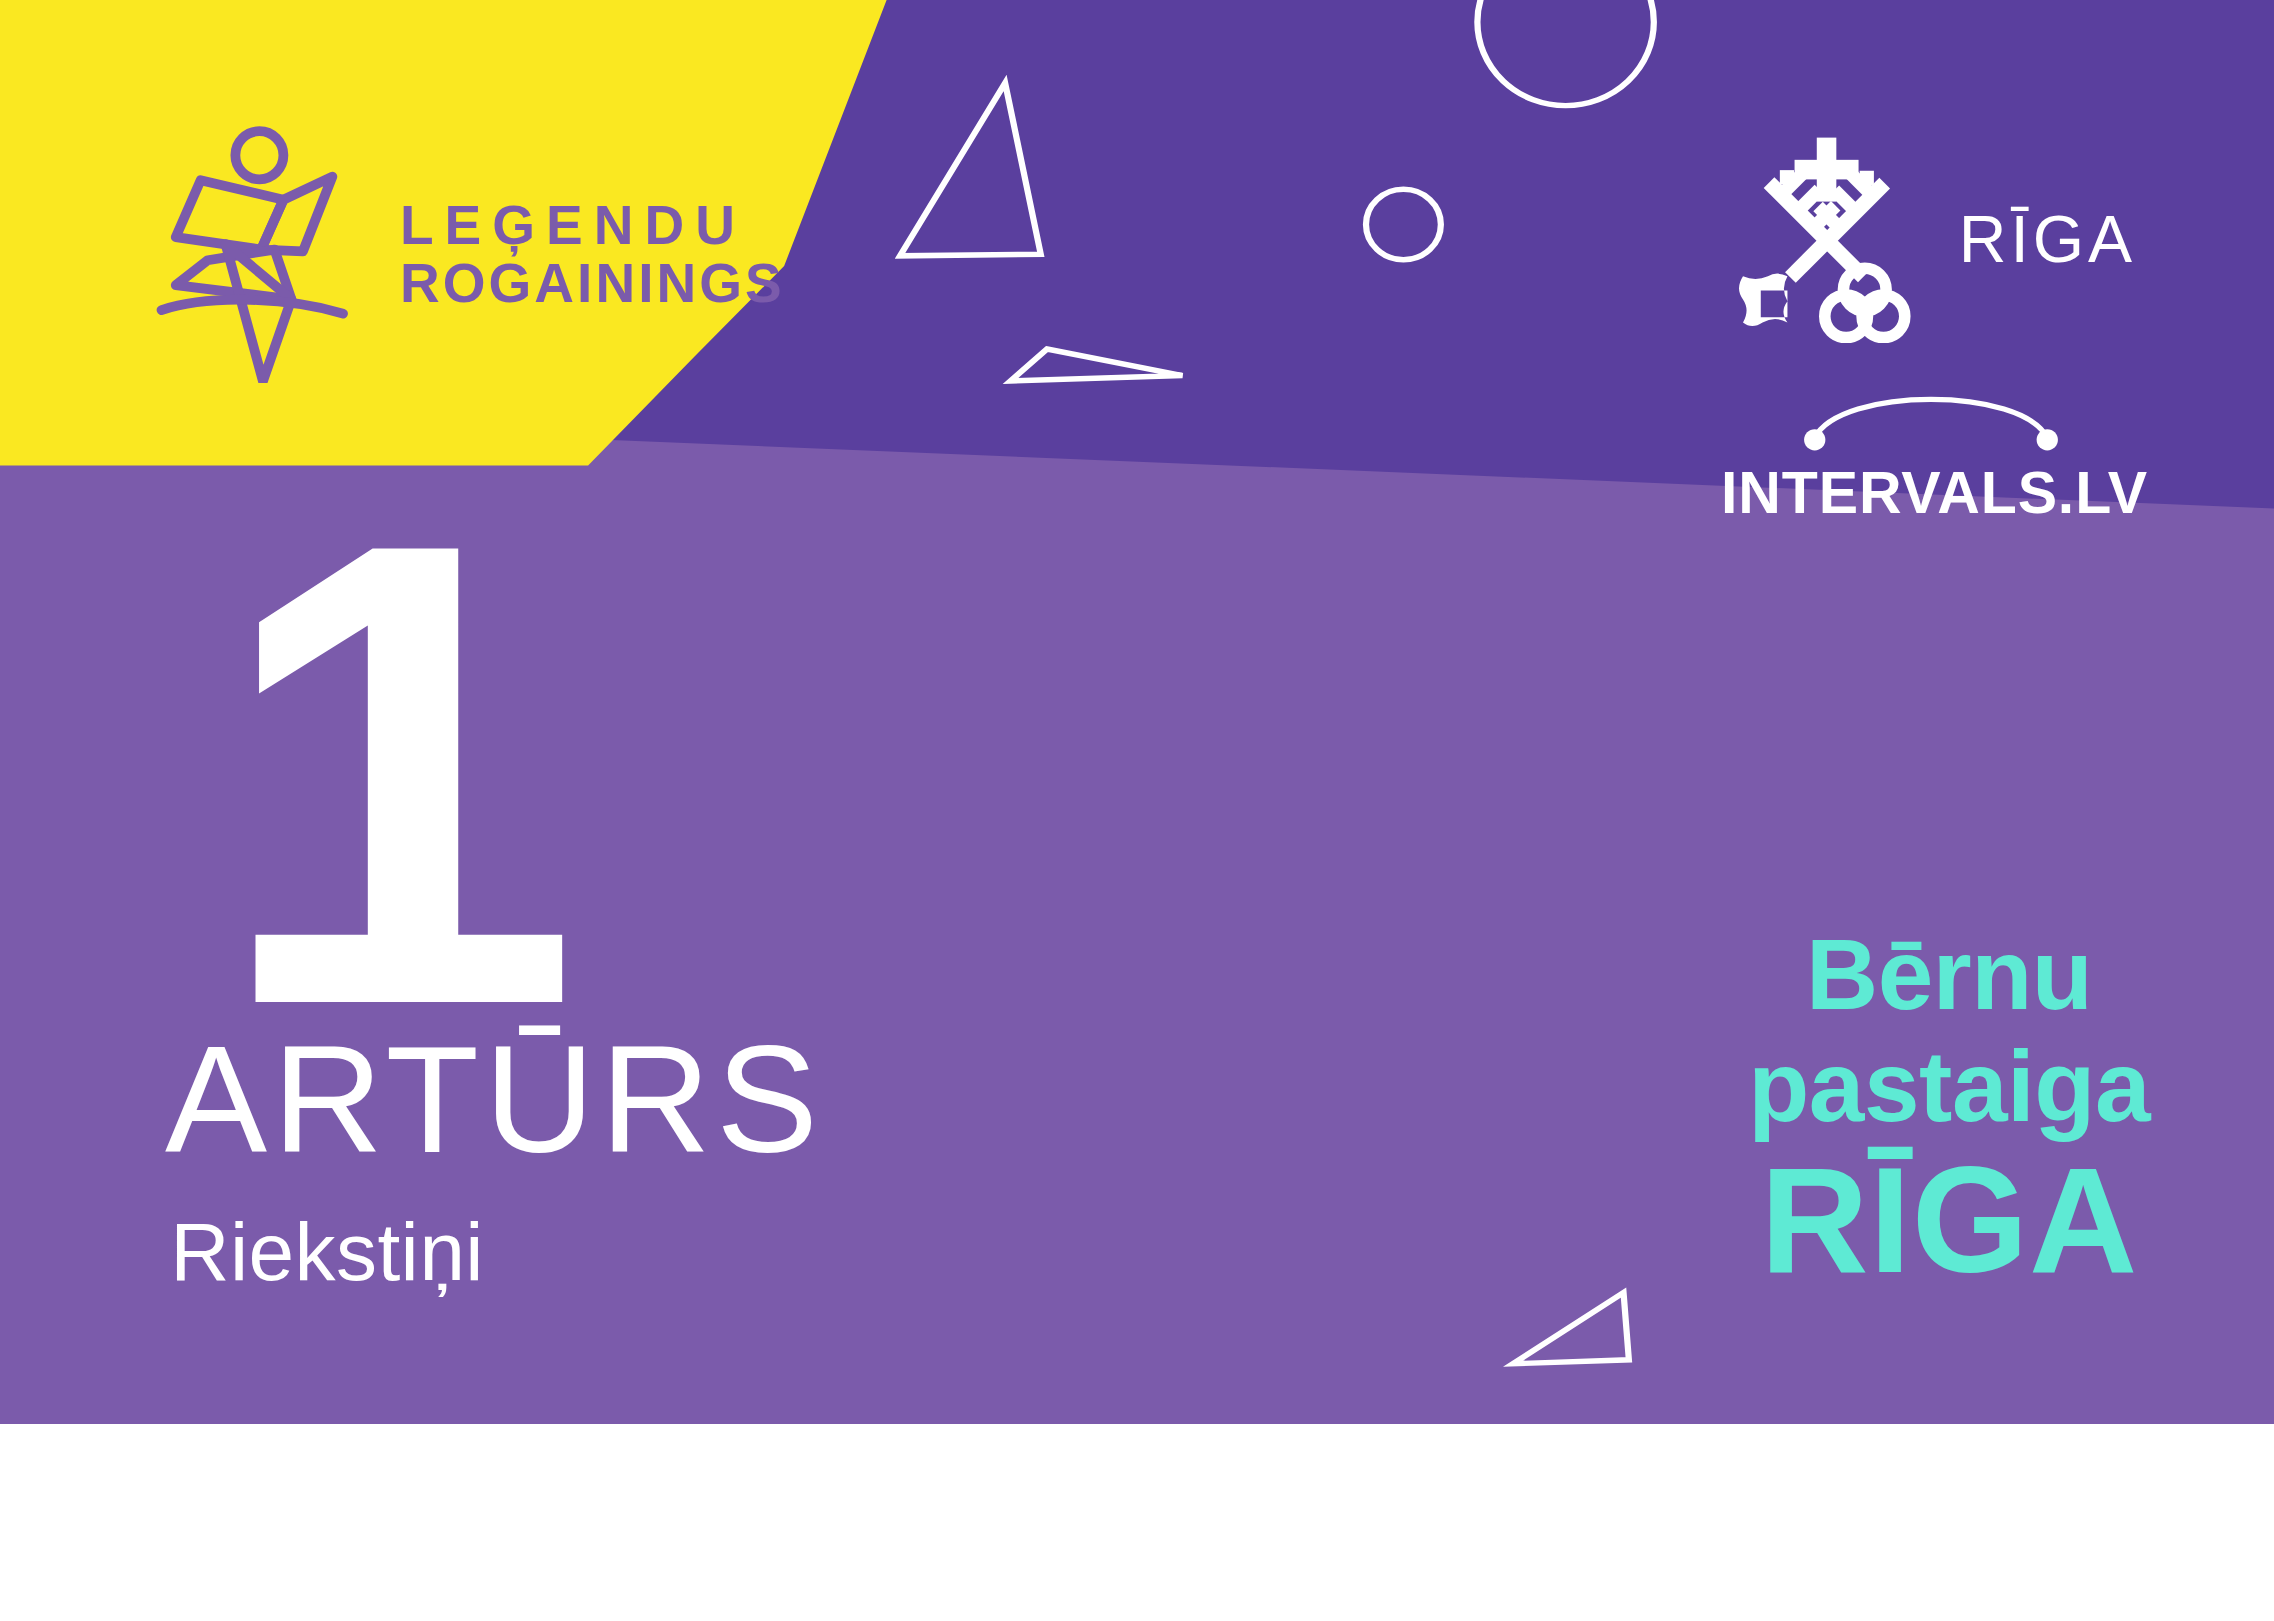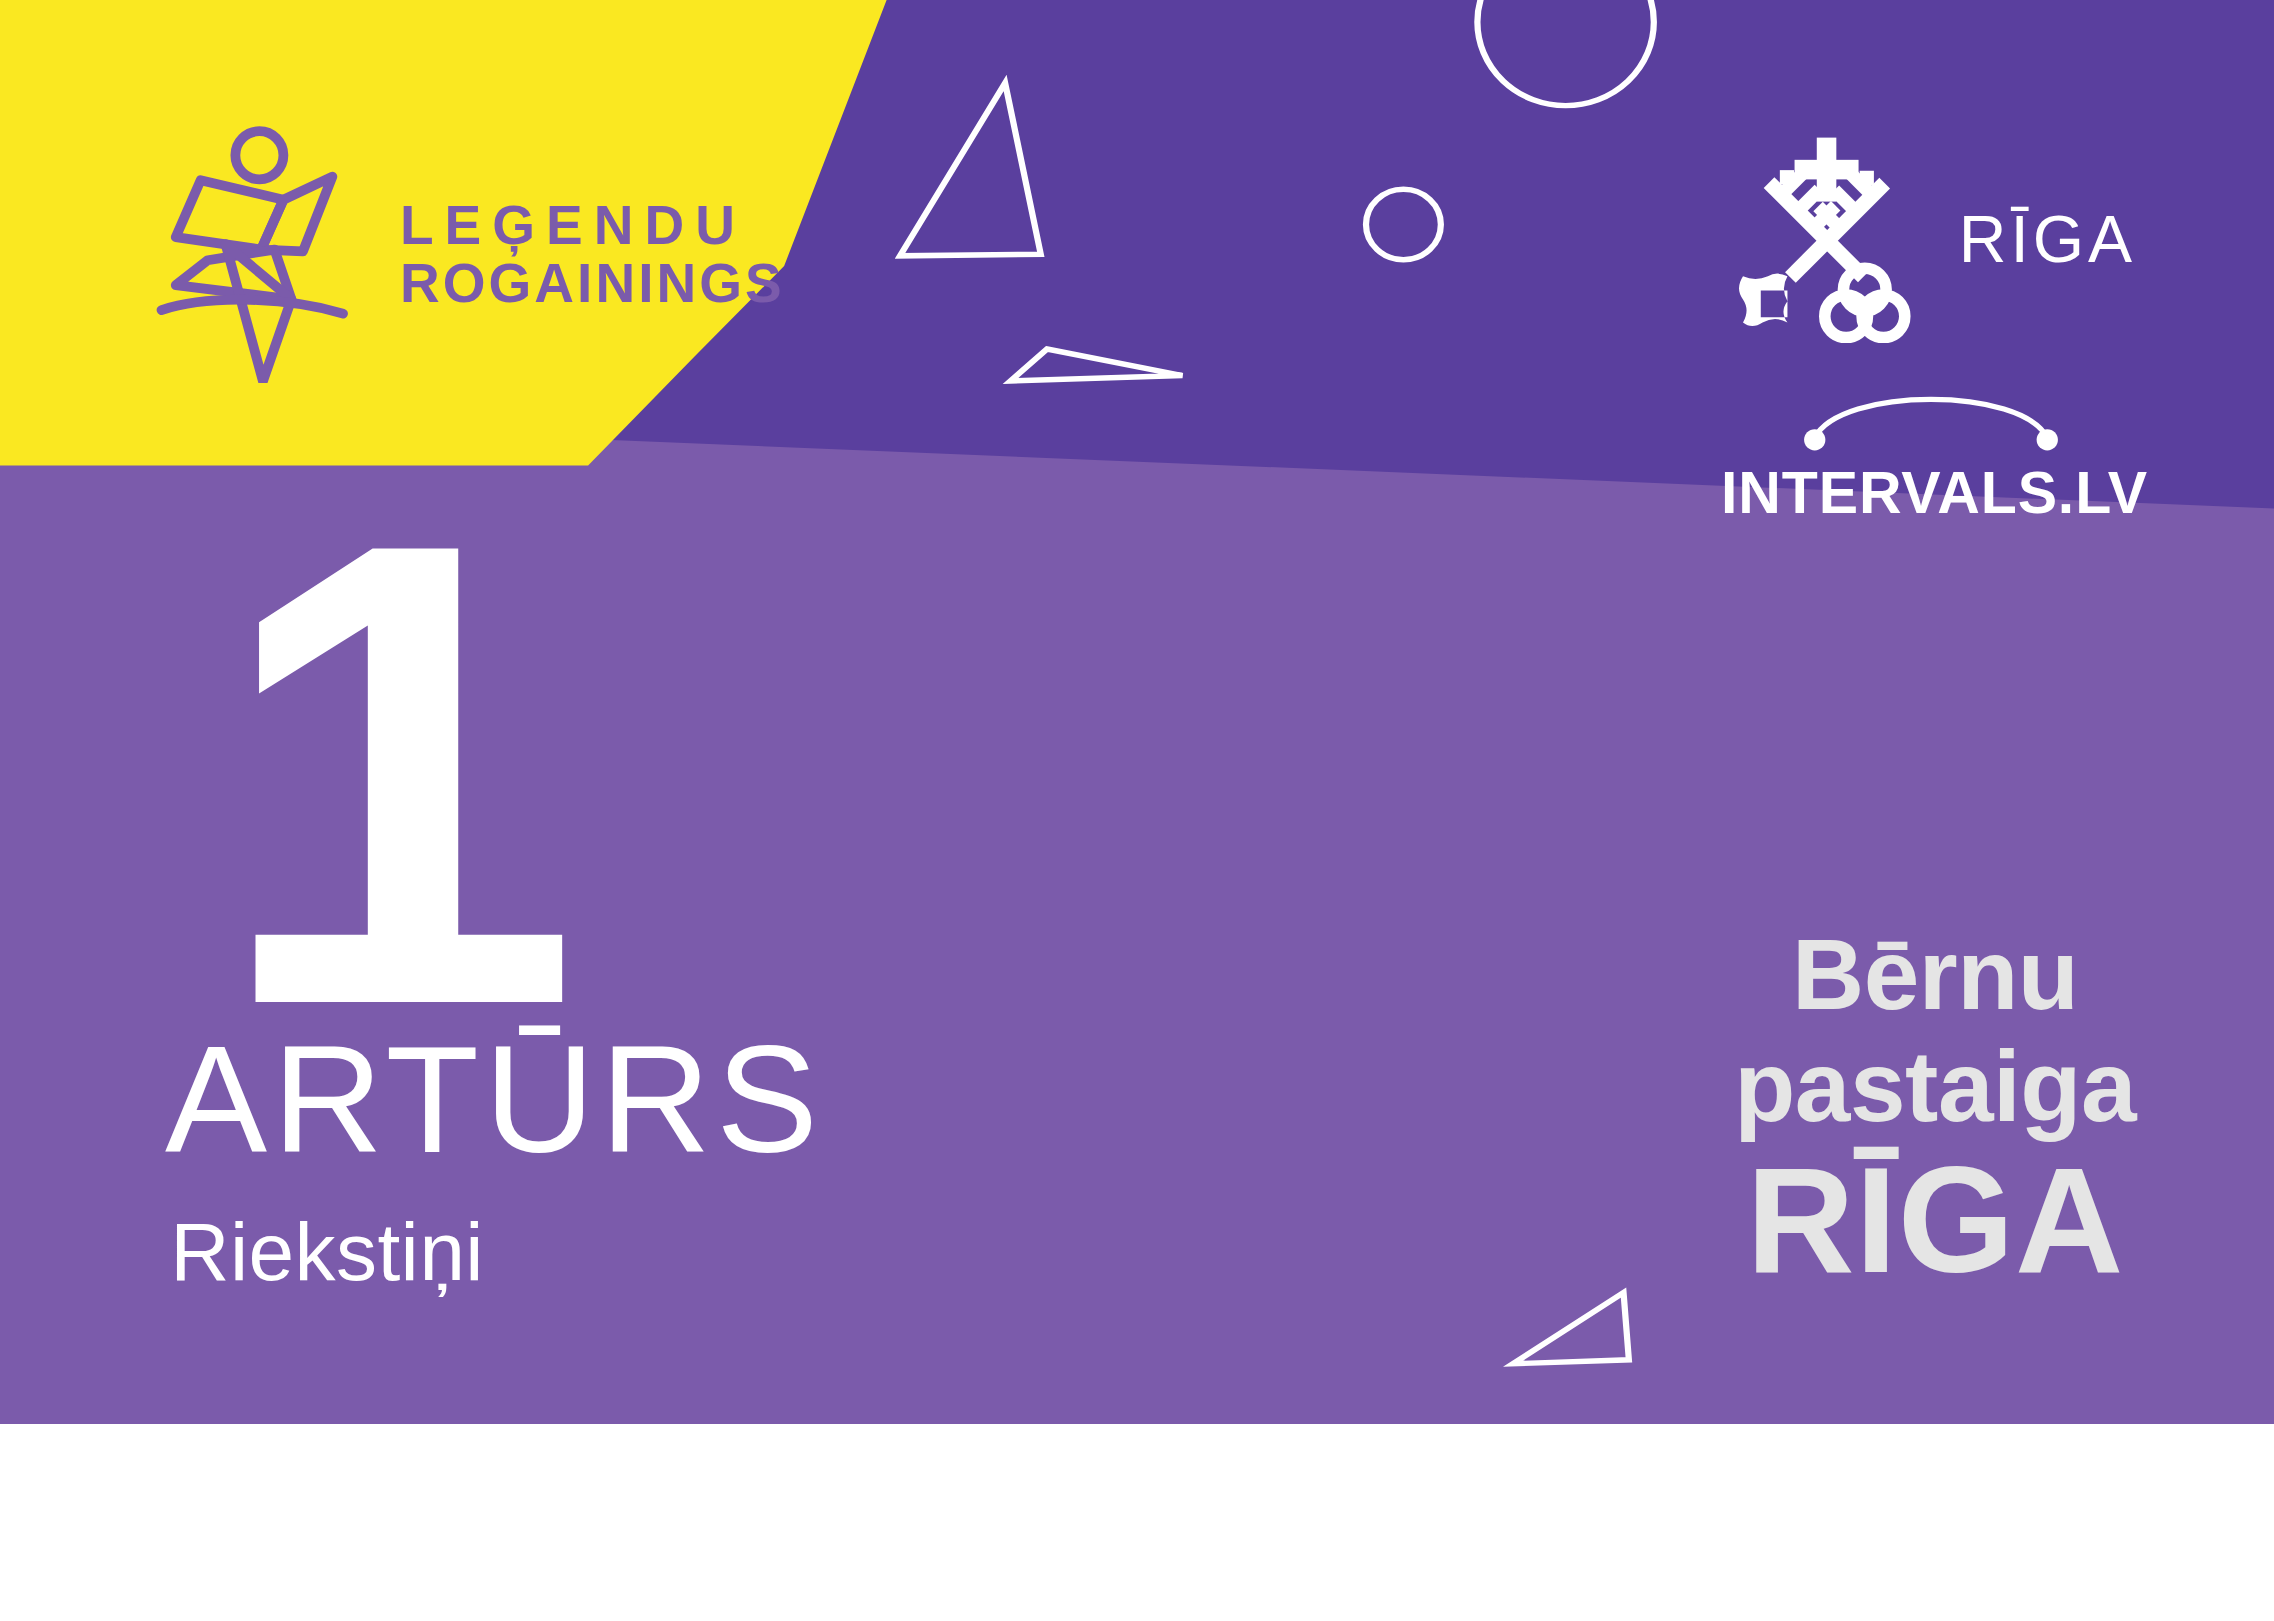--- a/index.html
+++ b/index.html
@@ -123,25 +123,25 @@
     letter-spacing: 0.005em;
     line-height: 1;
     display: block;
     margin-top: 36px;
     margin-left: 5.3px;
   }
 
   
   #event-title {
     position: absolute;
-    right: 138px;
+    right: 124px;
     bottom: 129px;
     z-index: 5;
     text-align: center;
-    color: #e5e5e5;
+    color: #5eead4;
     line-height: 1.0;
   }
   #event-line-1 {
     font-size: 100px;
     font-weight: 700;
     letter-spacing: -0.005em;
     display: block;
   }
   #event-line-2 {
     font-size: 100px;

